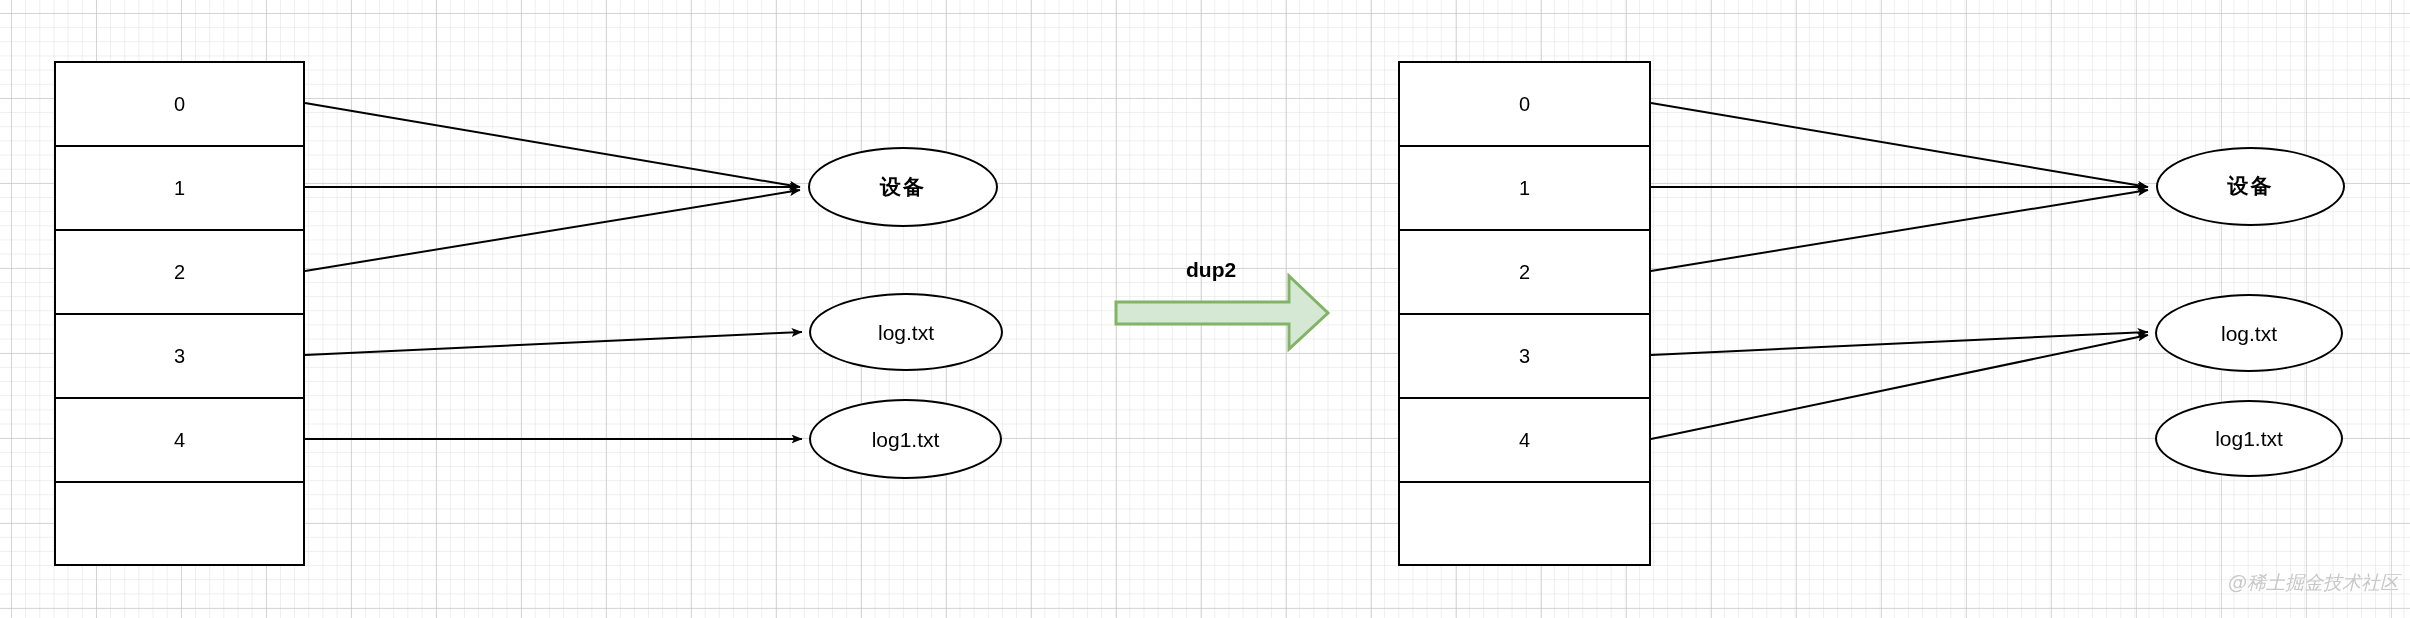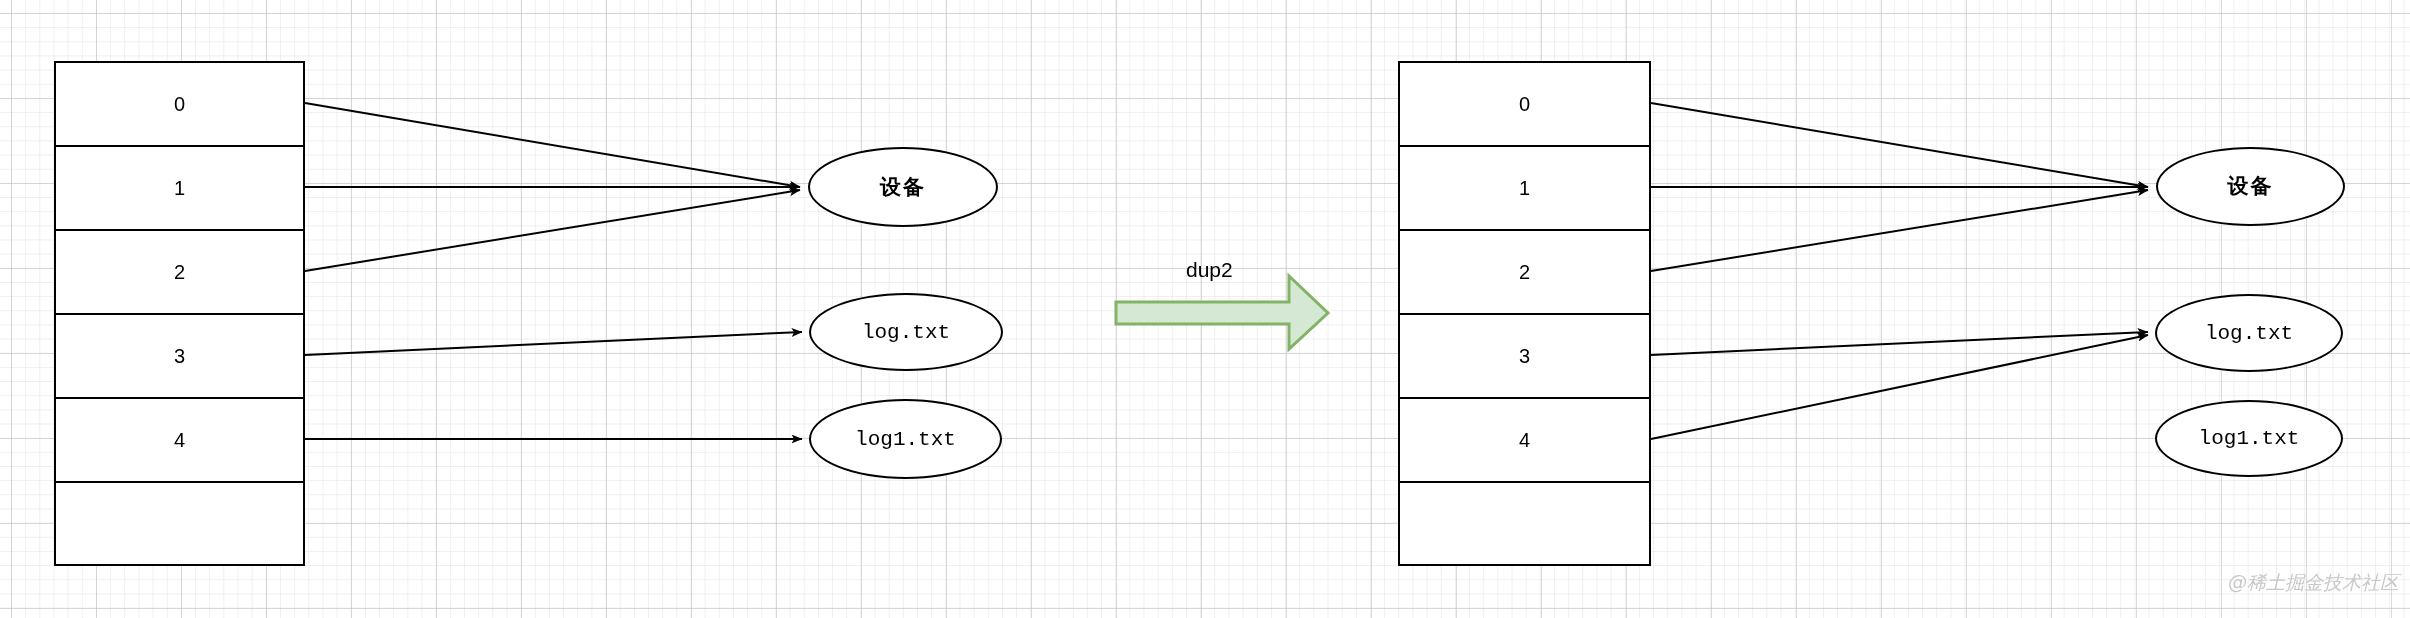--- a/index.html
+++ b/index.html
@@ -63,33 +63,33 @@
     box-sizing: border-box;
     border: 2.5px solid #000000;
     border-radius: 50%;
     background: #ffffff;
     display: flex;
     align-items: center;
     justify-content: center;
     font-size: 21px;
     color: #000000;
     line-height: 1;
-    font-family: Liberation Mono, monospace;
   }
   .node-ellipse.cjk {
     font-family: "DejaVu Sans", "Liberation Sans", sans-serif;
     letter-spacing: 2px;
     font-weight: bold;
   }
   
   .dup-label {
     position: absolute;
     font-size: 21px;
     color: #000000;
     white-space: nowrap;
+    font-weight: bold;
   }
   
   .watermark {
     position: absolute;
     font-size: 19px;
     color: #c8c8c8;
     white-space: nowrap;
     font-family: "DejaVu Sans", "Liberation Sans", sans-serif;
     font-style: italic;
   }

